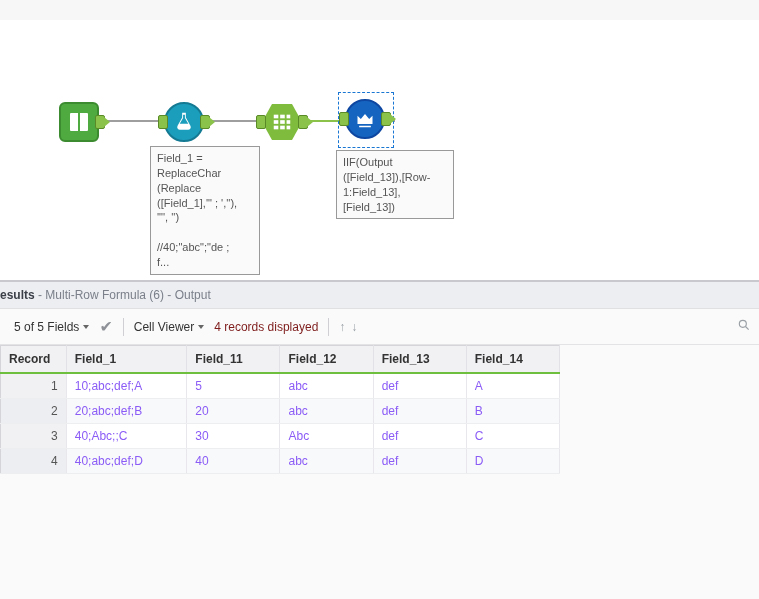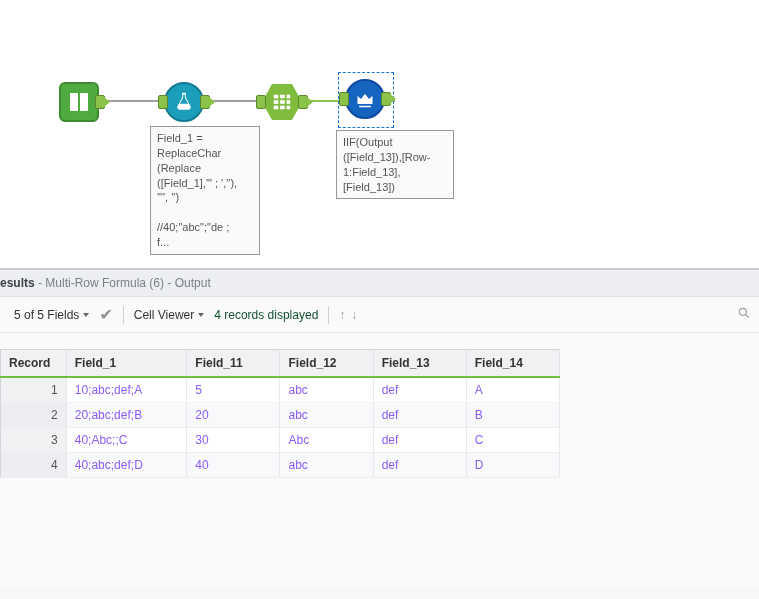--- a/index.html
+++ b/index.html
@@ -13,20 +13,21 @@
       overflow: hidden;
       position: relative;
     }
 
     
     .canvas {
       background: #fff;
       width: 100%;
       height: 344px;
       position: relative;
+      margin-top: 20px;
     }
 
     .node {
       position: absolute;
       width: 48px;
       height: 48px;
     }
     .node-circle {
       width: 40px;
       height: 40px;
@@ -100,21 +101,21 @@
     .connector {
       position: absolute;
       height: 2px;
       background: #9e9e9e;
     }
     .connector.green { background: #8bc34a; }
 
     
     .results-panel {
       position: absolute;
-      bottom: 12px;
+      bottom: 0;
       left: 0;
       right: 0;
       height: 319px;
       background: #fafafa;
       border-top: 2px solid #c8c8ce;
     }
     .results-header {
       padding: 6px 0 6px 0;
       font-size: 12px;
       color: #444;
@@ -142,36 +143,35 @@
     }
     .caret {
       border-top: 4px solid #666;
       border-left: 3px solid transparent;
       border-right: 3px solid transparent;
       display: inline-block;
     }
     .sep { width:1px; height:18px; background:#d0d0d4; }
 
     .check-icon { color: #8e9298; font-size: 16px; }
-    .records-text { color: #14532d; }
+    .records-text { color: #7f1d1d; }
     .nav-arrows { display: flex; gap: 6px; color: #9aa0a6; }
 
     .search-icon {
       position: absolute;
       right: 8px;
       color: #9aa0a6;
       font-size: 14px;
     }
 
     table.results-grid {
       border-collapse: collapse;
       width: 560px;
       margin-left: 0;
       background: #fff;
-      margin-top: 16px;
     }
     table.results-grid th {
       text-align: left;
       font-weight: 600;
       font-size: 12px;
       color: #333;
       background: #f1f1f4;
       border-bottom: 2px solid #6fbf3f;
       padding: 6px 8px;
       border-right: 1px solid #e2e2e6;

